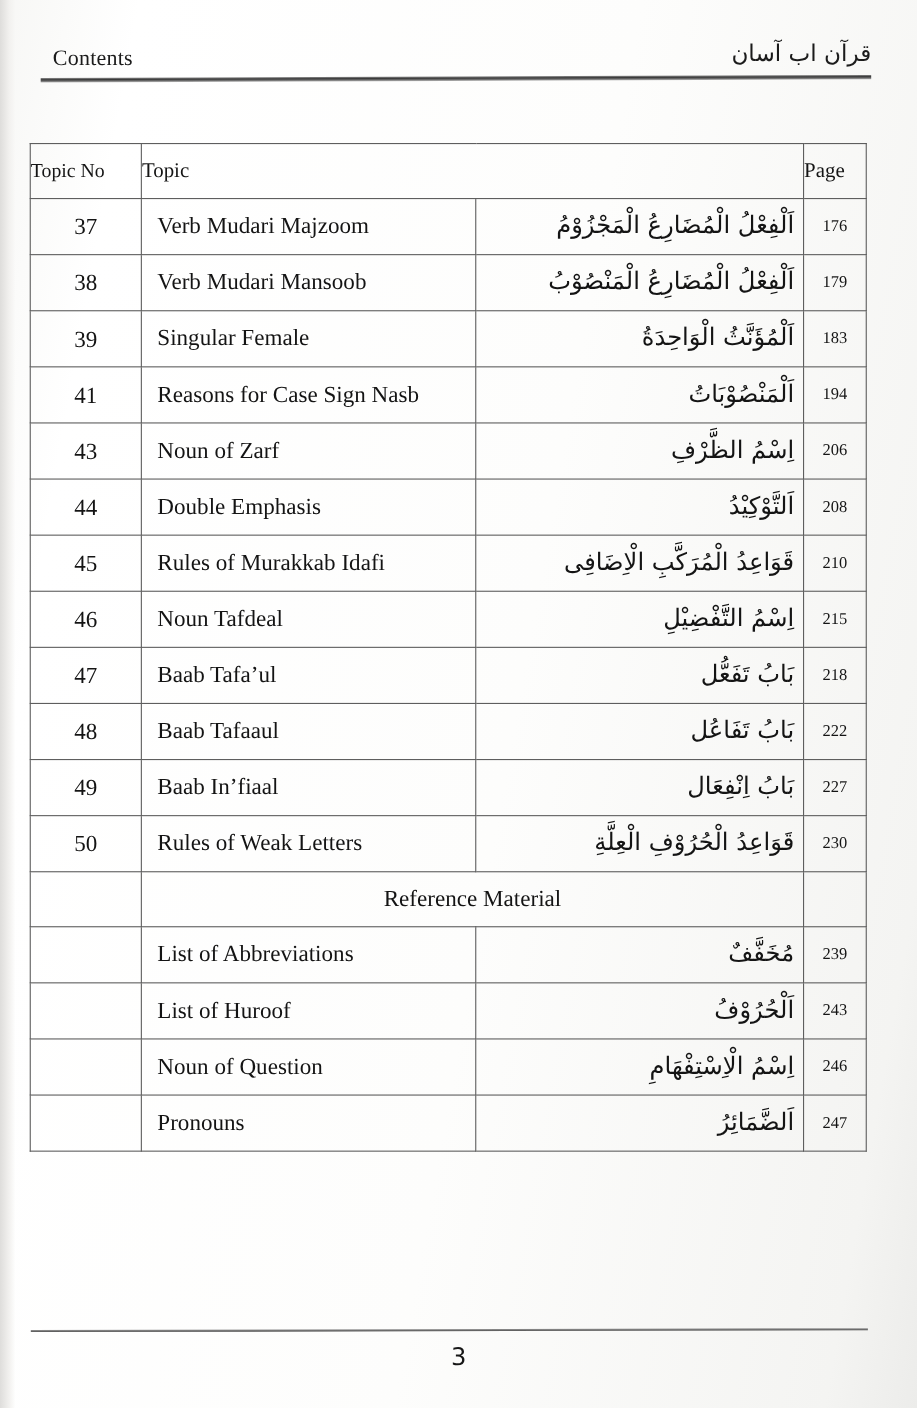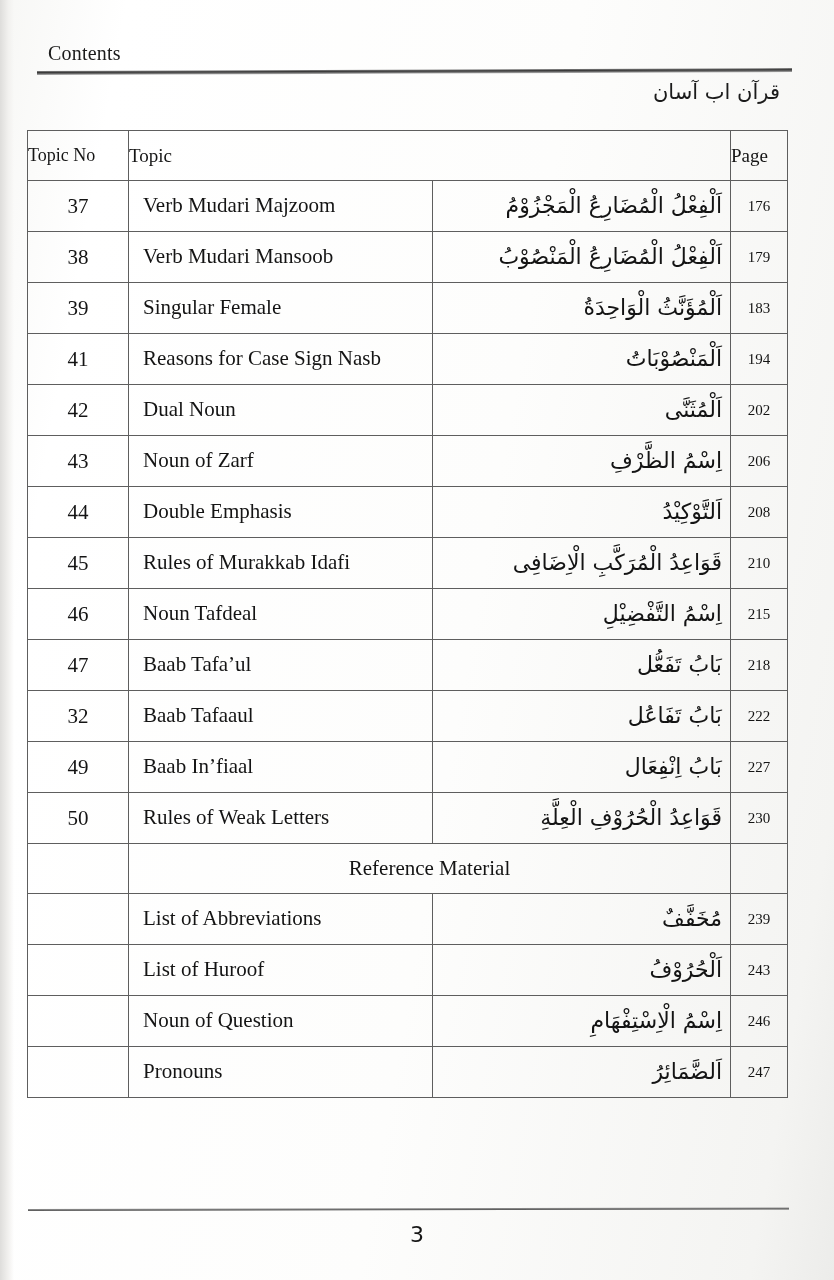--- a/index.html
+++ b/index.html
@@ -43,28 +43,27 @@
   .rh-left {
     position: absolute;
     left: 12px;
     top: 2px;
     font-size: 20px;
     letter-spacing: .2px;
     color: #1b1b1b;
   }
   .rh-right {
     position: absolute;
-    right: 12px;
+    right: 0;
     top: -4px;
     font-size: 21px;
     direction: rtl;
     font-family: "DejaVu Sans", "Liberation Sans", sans-serif;
     color: #1b1b1b;
     white-space: nowrap;
-    margin-top: 44px;
   }
   .rh-rule {
     position: absolute;
     left: 1px;
     right: 0;
     top: 31px;
     height: 4px;
     background: linear-gradient(180deg,#8a8a8a 0%, #3a3a3a 38%, #6d6d6d 70%, #b8b8b8 100%);
     transform: rotate(-0.22deg);
     transform-origin: left center;
@@ -202,26 +201,20 @@
             <td class="cell-ar">اَلْمُؤَنَّثُ الْوَاحِدَةُ</td>
             <td class="cell-page">183</td>
           </tr>
           <tr class="data-row">
             <td class="cell-num">41</td>
             <td class="cell-eng">Reasons for Case Sign Nasb</td>
             <td class="cell-ar">اَلْمَنْصُوْبَاتُ</td>
             <td class="cell-page">194</td>
           </tr>
           <tr class="data-row">
-            <td class="cell-num">42</td>
-            <td class="cell-eng">Dual Noun</td>
-            <td class="cell-ar">اَلْمُثَنَّى</td>
-            <td class="cell-page">202</td>
-          </tr>
-          <tr class="data-row">
             <td class="cell-num">43</td>
             <td class="cell-eng">Noun of  Zarf</td>
             <td class="cell-ar">اِسْمُ الظَّرْفِ</td>
             <td class="cell-page">206</td>
           </tr>
           <tr class="data-row">
             <td class="cell-num">44</td>
             <td class="cell-eng">Double Emphasis</td>
             <td class="cell-ar">اَلتَّوْكِيْدُ</td>
             <td class="cell-page">208</td>
@@ -238,21 +231,21 @@
             <td class="cell-ar">اِسْمُ التَّفْضِيْلِ</td>
             <td class="cell-page">215</td>
           </tr>
           <tr class="data-row">
             <td class="cell-num">47</td>
             <td class="cell-eng">Baab Tafa’ul</td>
             <td class="cell-ar">بَابُ تَفَعُّل</td>
             <td class="cell-page">218</td>
           </tr>
           <tr class="data-row">
-            <td class="cell-num">32</td>
+            <td class="cell-num">48</td>
             <td class="cell-eng">Baab Tafaaul</td>
             <td class="cell-ar">بَابُ تَفَاعُل</td>
             <td class="cell-page">222</td>
           </tr>
           <tr class="data-row">
             <td class="cell-num">49</td>
             <td class="cell-eng">Baab In’fiaal</td>
             <td class="cell-ar">بَابُ اِنْفِعَال</td>
             <td class="cell-page">227</td>
           </tr>

